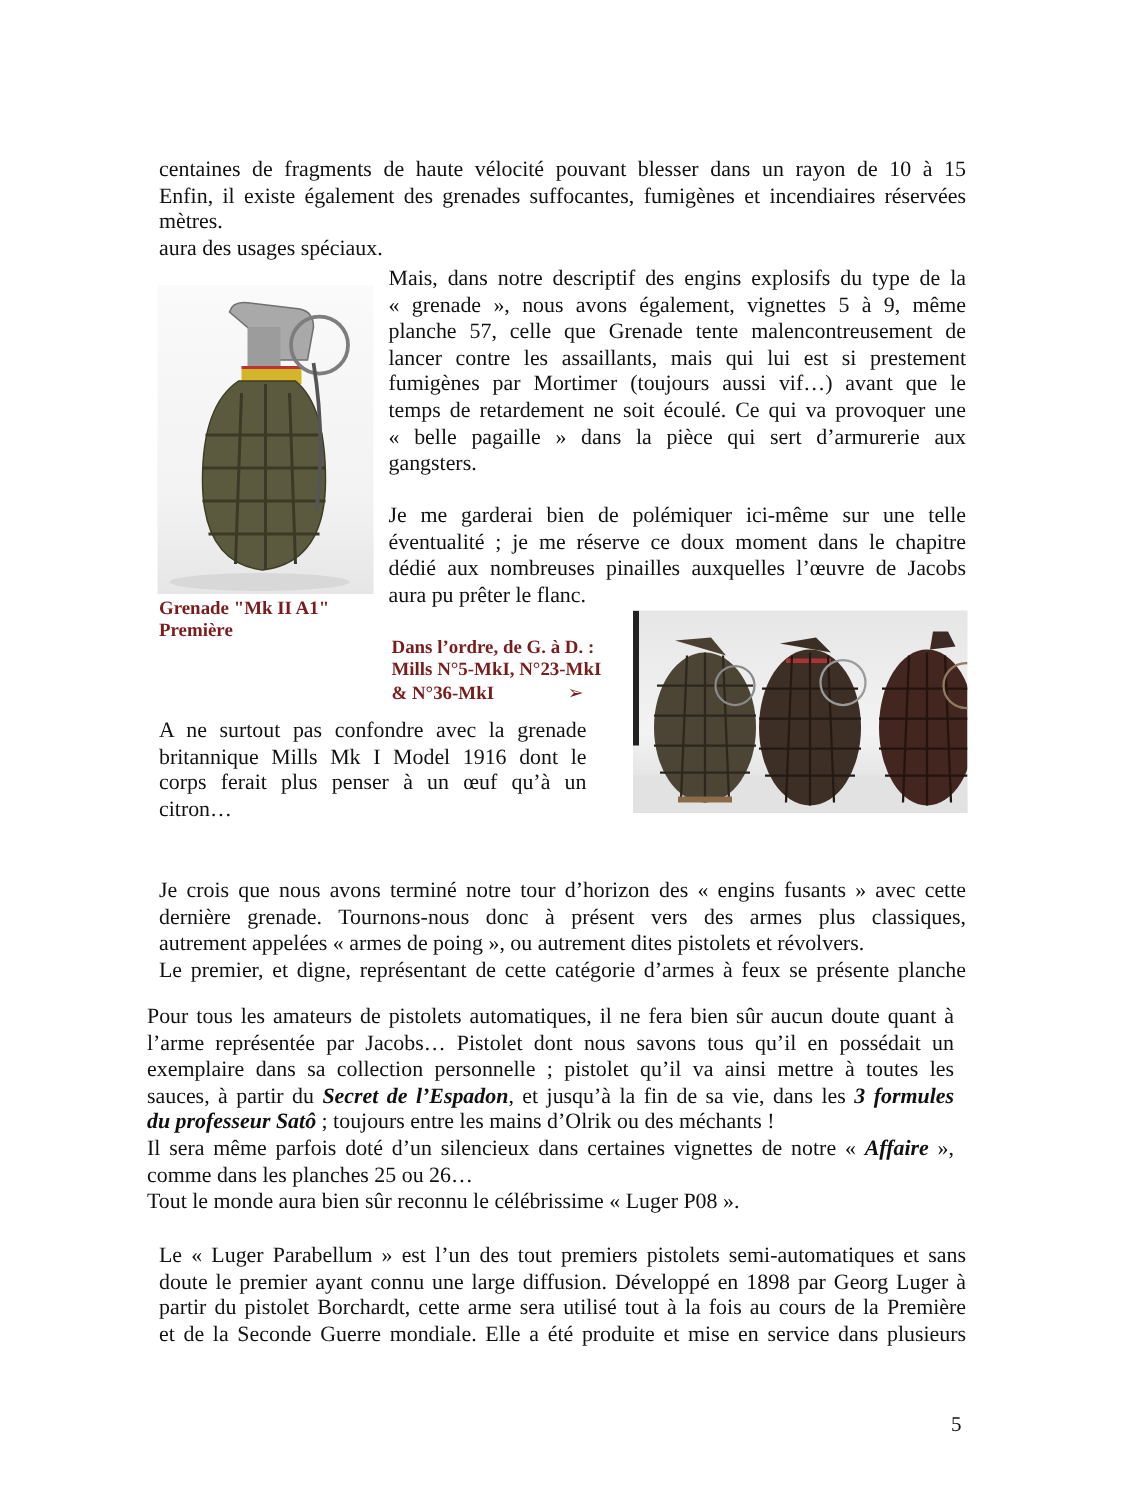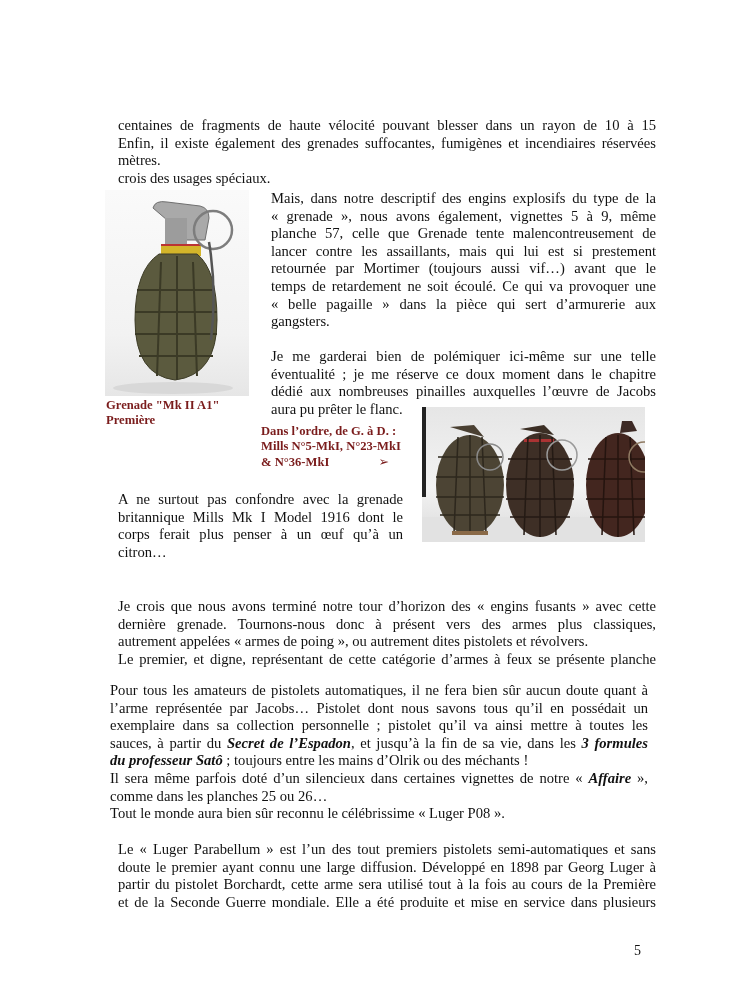--- a/index.html
+++ b/index.html
@@ -1,35 +1,35 @@
 <!DOCTYPE html>
 <html><head>
 <meta charset="utf-8">
 <style>
   html, body { margin: 0; padding: 0; background: #ffffff; }
   body { width: 750px; height: 1005px; position: relative; overflow: hidden;
          font-family: "Liberation Serif", "DejaVu Serif", serif; color: #111; }
-  .p { position: absolute; font-size: 14.6px; line-height: 17.6px; text-align: justify; margin: 12px; }
+  .p { position: absolute; font-size: 14.6px; line-height: 17.6px; text-align: justify; margin: 0; }
   .p .l { display: block; text-align: justify; text-align-last: justify; white-space: nowrap; }
   .p .l.last { text-align-last: left; }
   .cap { position: absolute; font-weight: bold; font-size: 12.6px; line-height: 15.4px; color: #7a1c1c; }
   .photo { position: absolute; overflow: hidden; }
   #photo1 { left: 105px; top: 190px; width: 144px; height: 206px; background: linear-gradient(180deg,#fafafa 0%,#f2f2f2 70%,#e6e6e6 100%); }
   #photo2 { left: 422px; top: 407px; width: 223px; height: 135px; background: linear-gradient(180deg,#e6e6e6 0%,#f3f3f3 60%,#d9d9d9 100%); }
   .pagenum { position: absolute; left: 634px; top: 943px; font-size: 14px; }
   b i, i b { font-weight: bold; font-style: italic; }
 </style>
 </head>
 <body>
 
 <div class="p" style="left:106px; top:105px; width:538px;">
   <span class="l">centaines de fragments de haute vélocité pouvant blesser dans un rayon de 10 à 15</span>
   <span class="l">Enfin, il existe également des grenades suffocantes, fumigènes et incendiaires réservées</span>
   <span class="l last">mètres.</span>
-  <span class="l last">crois des usages spéciaux.</span>
+  <span class="l last">aura des usages spéciaux.</span>
 </div>
 
 <div class="photo" id="photo1" title="grenade Mk II A1 photo">
   <svg width="144" height="206" viewBox="0 0 144 206">
     <ellipse cx="68" cy="198" rx="60" ry="6" fill="#d8d8d8"></ellipse>
 
     <path d="M48 18 Q50 10 62 12 L95 16 Q104 18 104 28 L100 50 L70 50 L62 30 Z" fill="#a9a9a9" stroke="#6f6f6f" stroke-width="1"></path>
     <rect x="60" y="28" width="22" height="30" fill="#9c9c9c"></rect>
 
     <rect x="56" y="56" width="40" height="10" fill="#d4b52a"></rect>
@@ -49,21 +49,21 @@
     <circle cx="108" cy="40" r="19" fill="none" stroke="#7d7d7d" stroke-width="2.5"></circle>
     <path d="M104 52 Q112 100 106 150" fill="none" stroke="#555" stroke-width="2.5"></path>
   </svg>
 </div>
 
 <div class="p" style="left:259px; top:178px; width:385px;">
   <span class="l">Mais, dans notre descriptif des engins explosifs du type de la</span>
   <span class="l">« grenade », nous avons également, vignettes 5 à 9, même</span>
   <span class="l">planche 57, celle que Grenade tente malencontreusement de</span>
   <span class="l">lancer contre les assaillants, mais qui lui est si prestement</span>
-  <span class="l">retournée par Mortimer (toujours aussi vif…) avant que le</span>
+  <span class="l">fumigènes par Mortimer (toujours aussi vif…) avant que le</span>
   <span class="l">temps de retardement ne soit écoulé. Ce qui va provoquer une</span>
   <span class="l">« belle pagaille » dans la pièce qui sert d’armurerie aux</span>
   <span class="l last">gangsters.</span>
 </div>
 
 <div class="p" style="left:259px; top:336px; width:385px;">
   <span class="l">Je me garderai bien de polémiquer ici-même sur une telle</span>
   <span class="l">éventualité ; je me réserve ce doux moment dans le chapitre</span>
   <span class="l">dédié aux nombreuses pinailles auxquelles l’œuvre de Jacobs</span>
   <span class="l last">aura pu prêter le flanc.</span>

